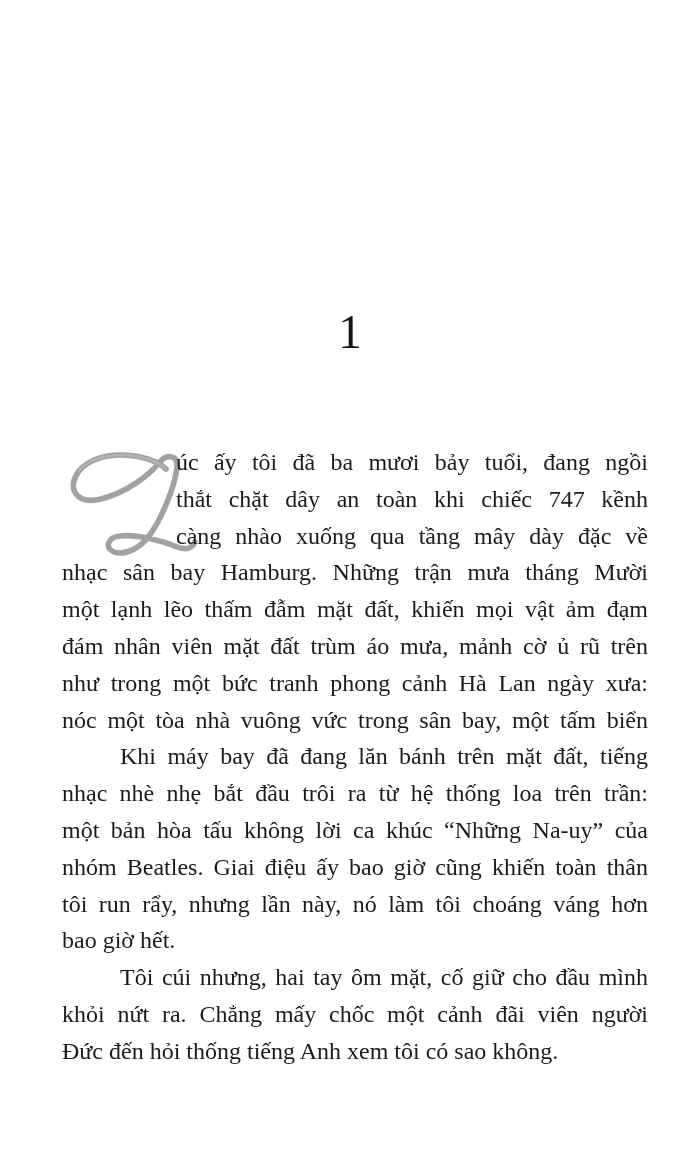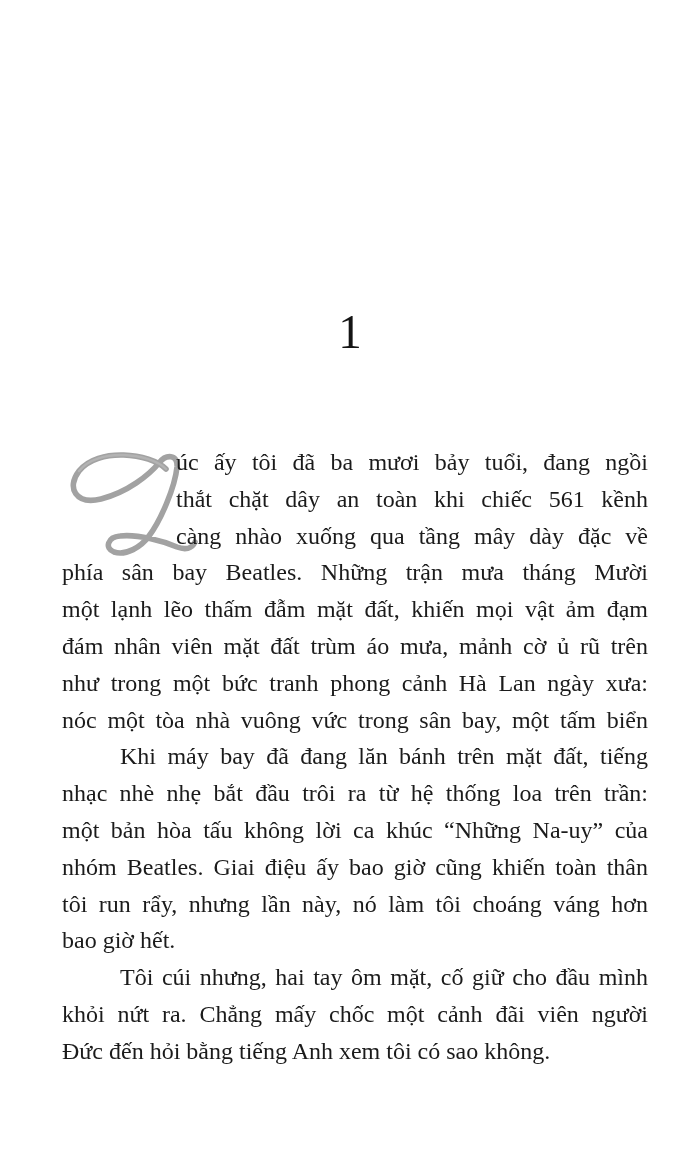--- a/index.html
+++ b/index.html
@@ -88,31 +88,31 @@
                C 75 99, 60 108, 48 104
                C 38 100, 42 89, 54 88
                C 72 86, 97 93, 111 99
                C 119 102, 126 101, 129 94" fill="none" stroke="#a2a2a2" stroke-width="5.6" stroke-linecap="round"></path>
       <path d="M 100 21 C 84 5, 32 -1, 13 23" fill="none" stroke="#b3b3b3" stroke-width="2.4" stroke-linecap="round"></path>
     </svg>
   </div>
 
   <div class="text-block">
       <div class="line narrow">úc ấy tôi đã ba mươi bảy tuổi, đang ngồi</div>
-      <div class="line narrow">thắt chặt dây an toàn khi chiếc 561 kềnh</div>
+      <div class="line narrow">thắt chặt dây an toàn khi chiếc 747 kềnh</div>
       <div class="line narrow">càng nhào xuống qua tầng mây dày đặc về</div>
-      <div class="line">phía sân bay Beatles. Những trận mưa tháng Mười</div>
+      <div class="line">nhạc sân bay Hamburg. Những trận mưa tháng Mười</div>
       <div class="line">một lạnh lẽo thấm đẫm mặt đất, khiến mọi vật ảm đạm</div>
       <div class="line">đám nhân viên mặt đất trùm áo mưa, mảnh cờ ủ rũ trên</div>
       <div class="line">như trong một bức tranh phong cảnh Hà Lan ngày xưa:</div>
       <div class="line">nóc một tòa nhà vuông vức trong sân bay, một tấm biển</div>
       <div class="line indent">Khi máy bay đã đang lăn bánh trên mặt đất, tiếng</div>
       <div class="line">nhạc nhè nhẹ bắt đầu trôi ra từ hệ thống loa trên trần:</div>
       <div class="line">một bản hòa tấu không lời ca khúc “Những Na-uy” của</div>
       <div class="line">nhóm Beatles. Giai điệu ấy bao giờ cũng khiến toàn thân</div>
       <div class="line">tôi run rẩy, nhưng lần này, nó làm tôi choáng váng hơn</div>
       <div class="line para-end">bao giờ hết.</div>
       <div class="line indent">Tôi cúi nhưng, hai tay ôm mặt, cố giữ cho đầu mình</div>
       <div class="line">khỏi nứt ra. Chẳng mấy chốc một cảnh đãi viên người</div>
-      <div class="line para-end">Đức đến hỏi bằng tiếng Anh xem tôi có sao không.</div>
+      <div class="line para-end">Đức đến hỏi thống tiếng Anh xem tôi có sao không.</div>
     </div>
 
 </div>
 
 </body></html>

